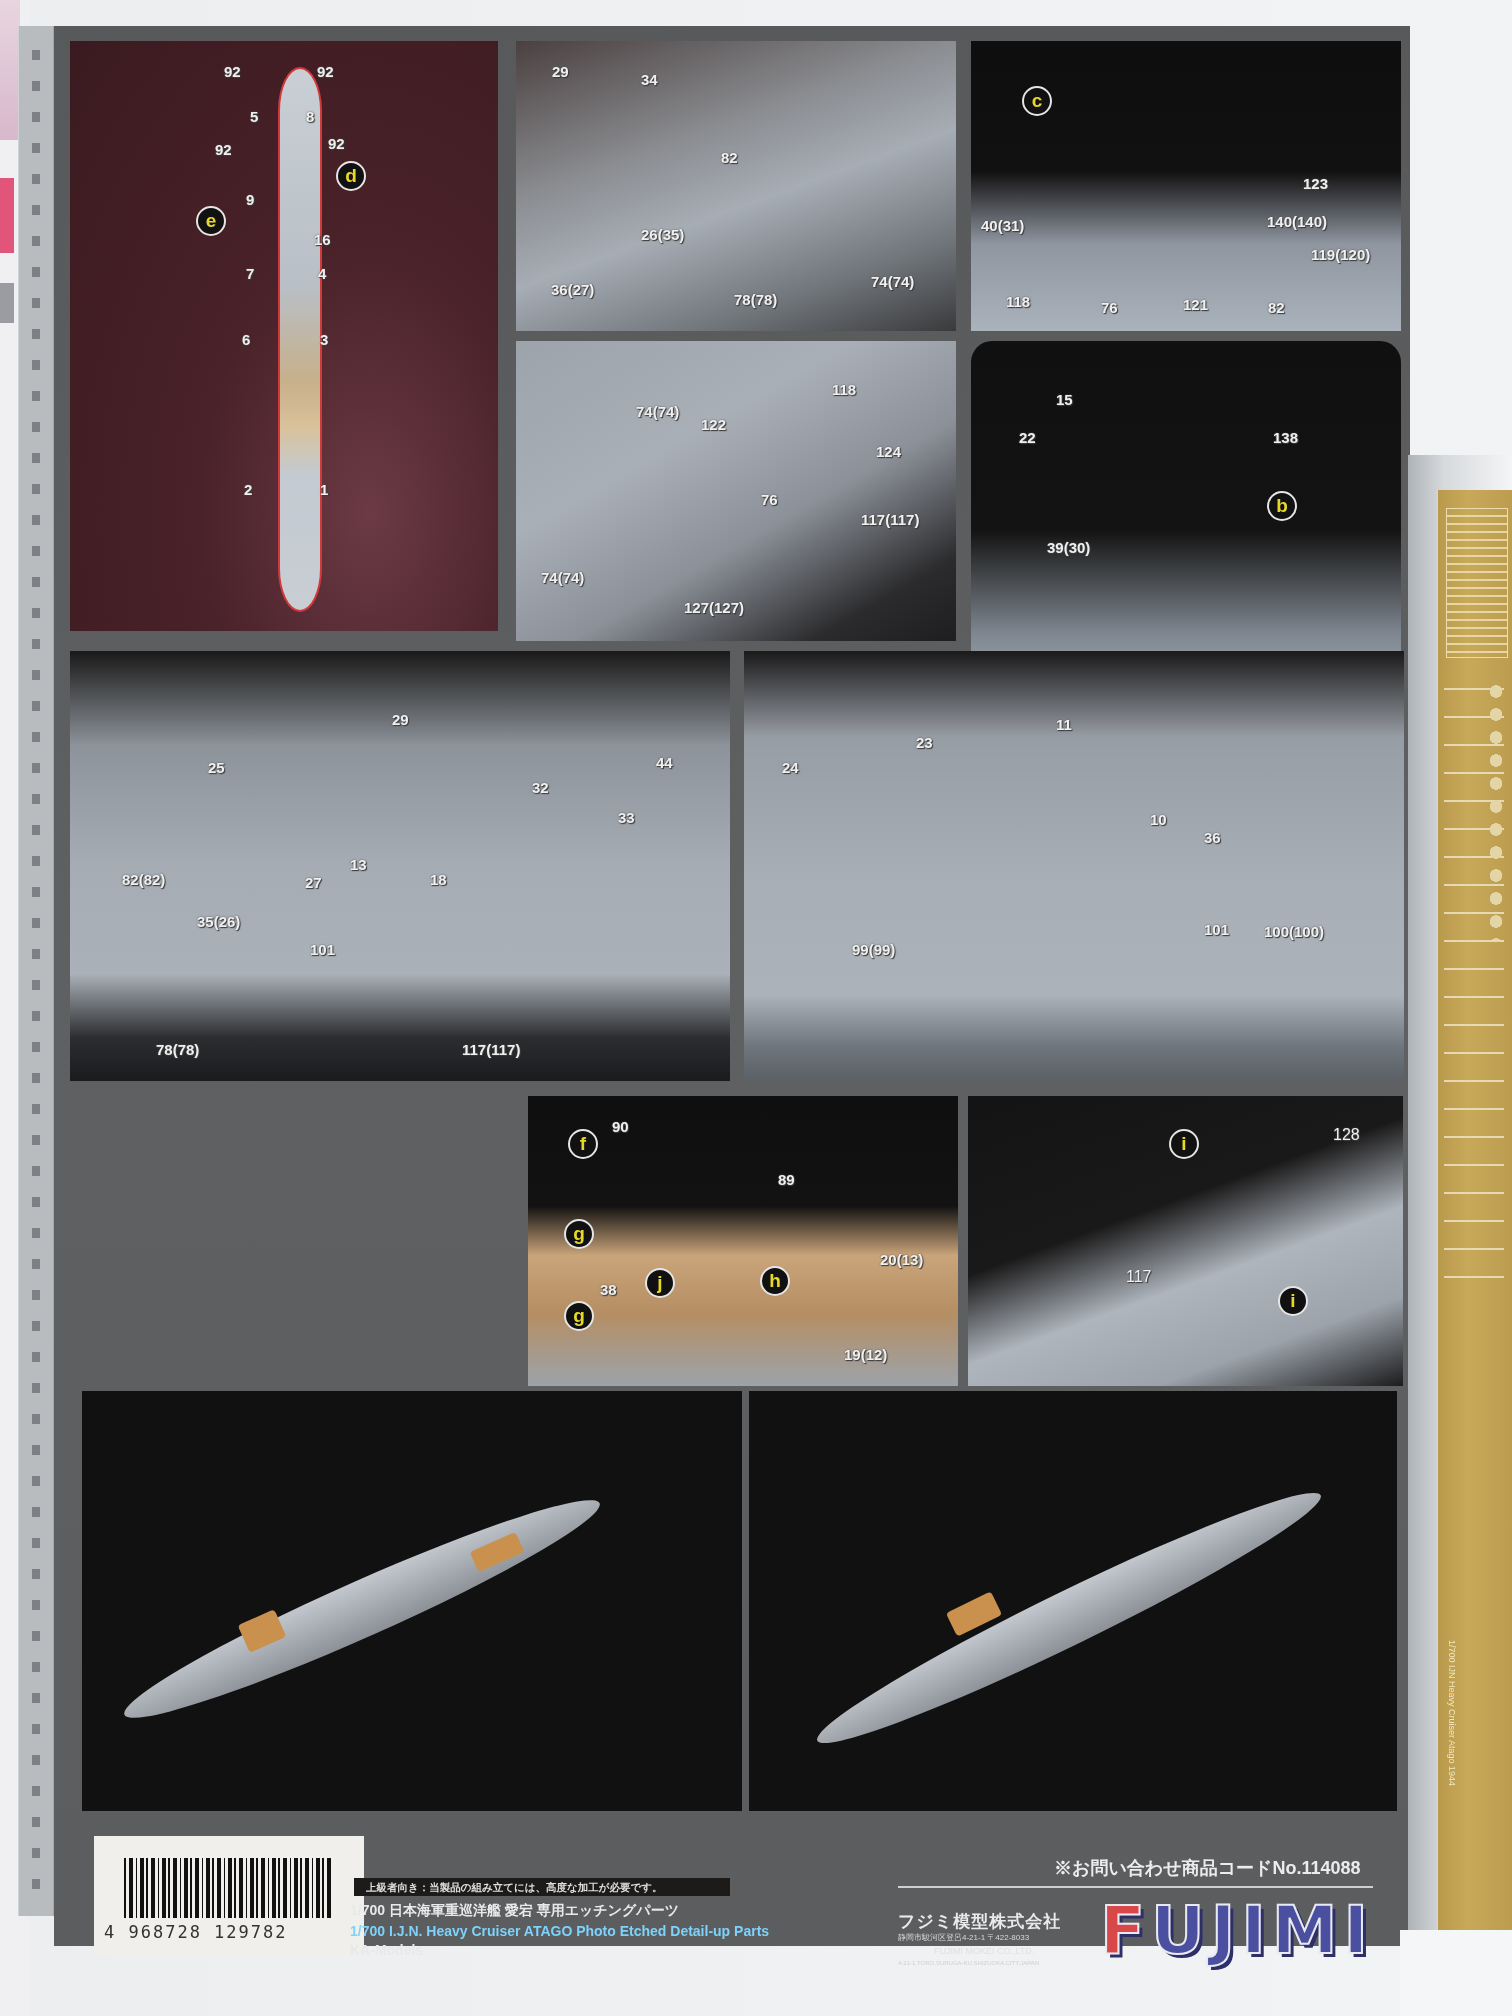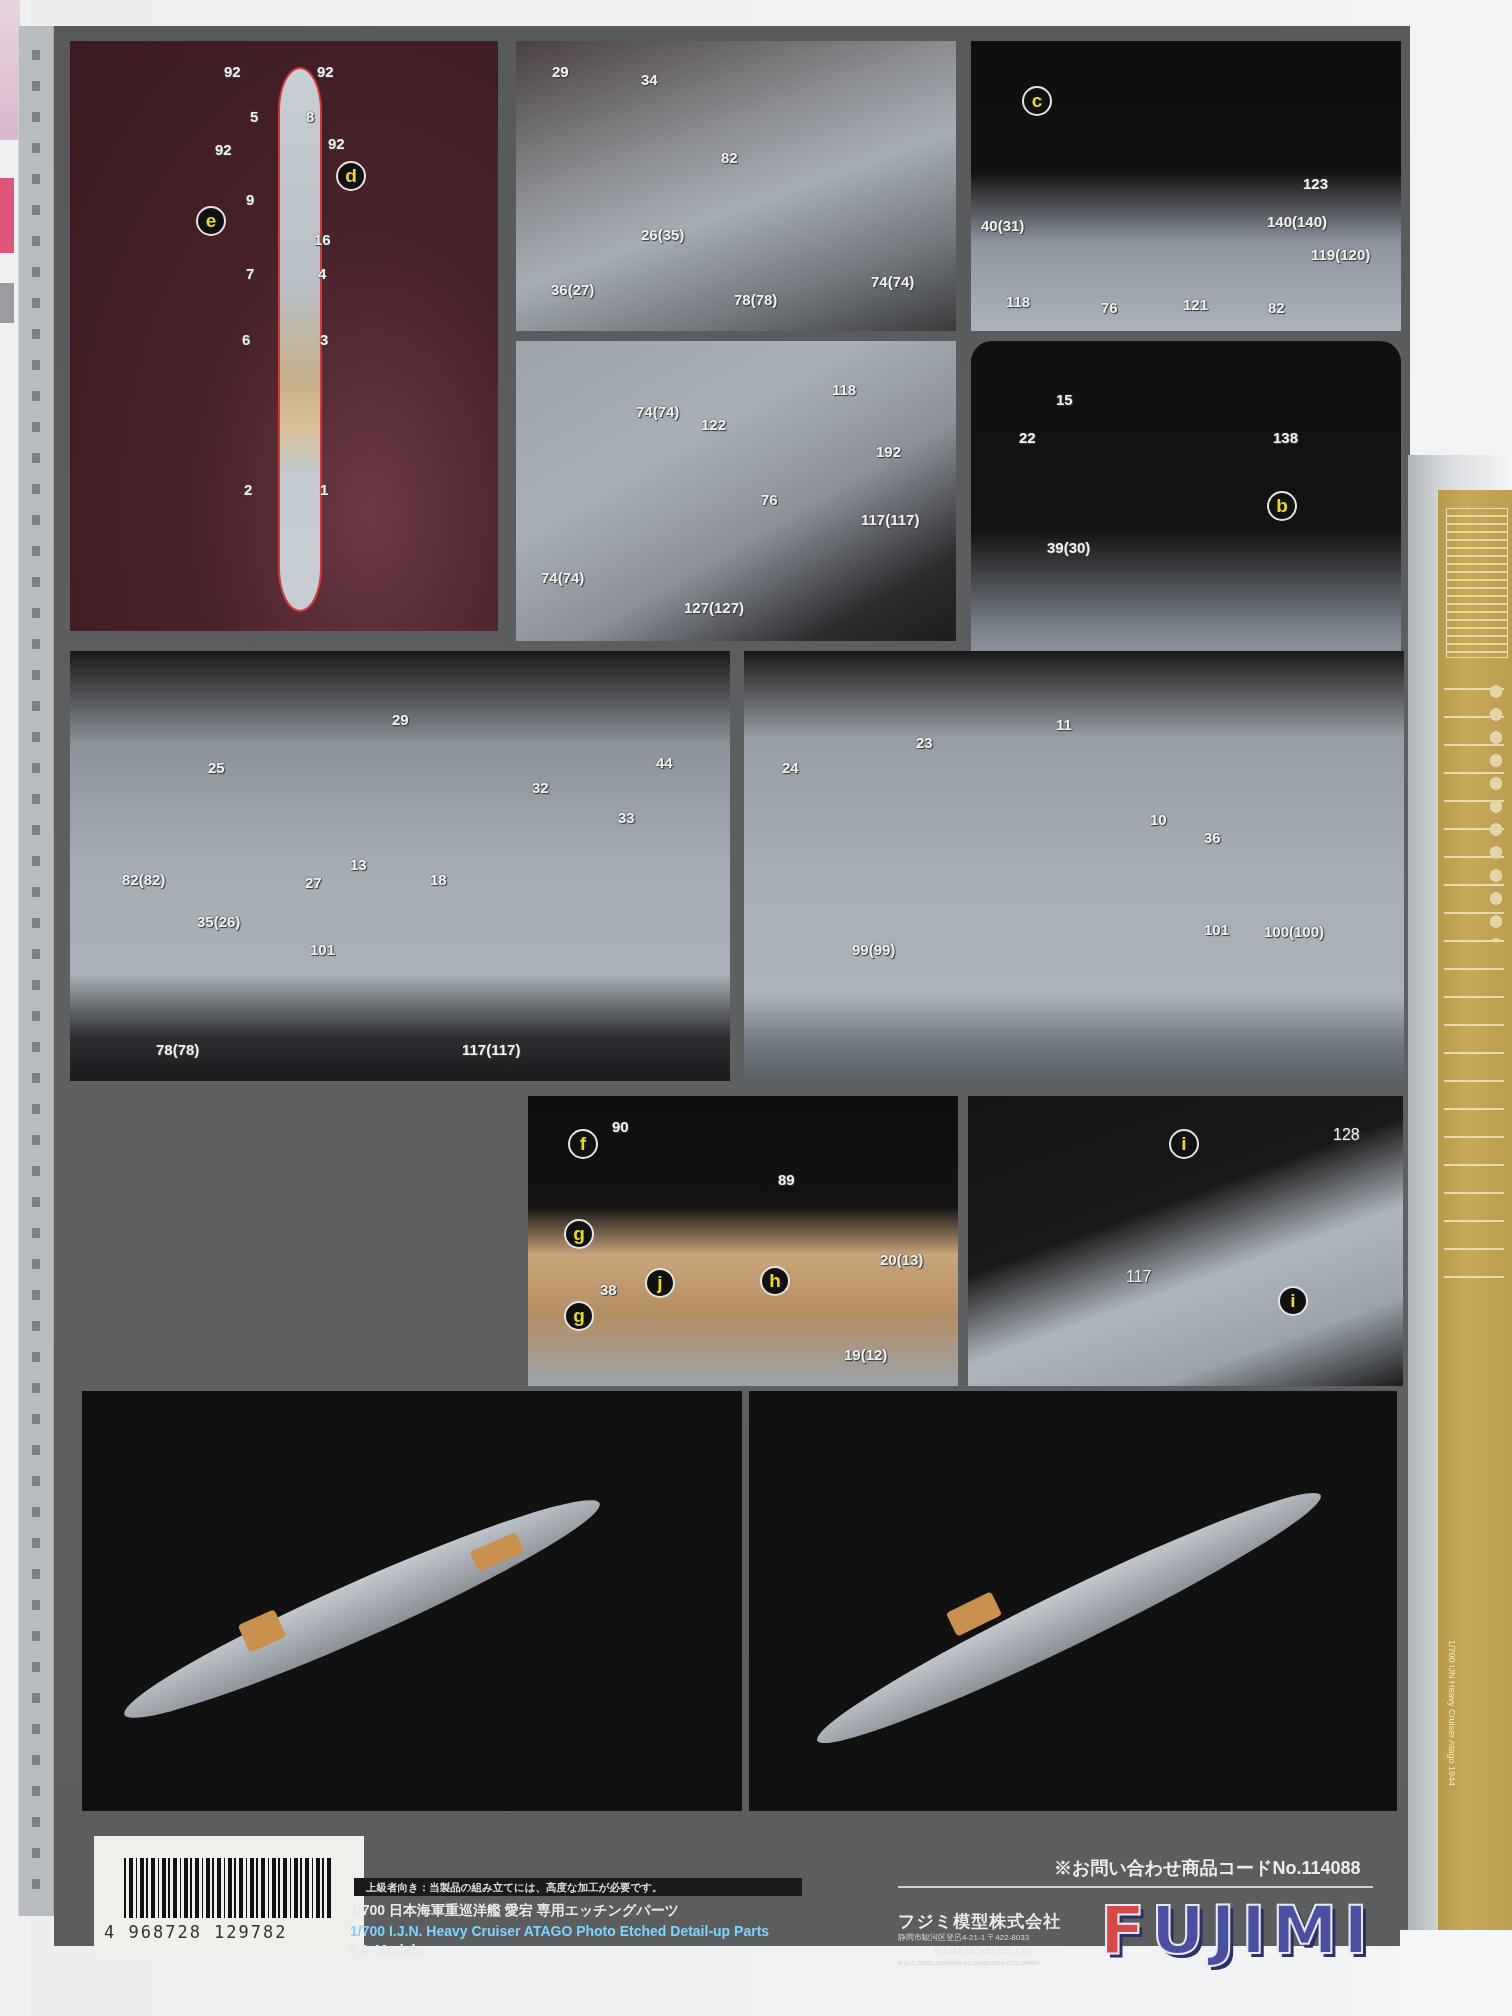--- a/index.html
+++ b/index.html
@@ -45,21 +45,21 @@
 
   
   .ship-shape { position: absolute; background: linear-gradient(180deg,#c3c8ce,#8b9097); border-radius: 50%; transform-origin: center; }
   .ship-deck-gold { position: absolute; background: #c9914d; border-radius: 4px; }
 
   
   .barcode-card { position: absolute; left: 40px; top: 1810px; width: 270px; height: 120px; background: #f0efec; }
   .bars { position: absolute; left: 30px; top: 22px; width: 210px; height: 60px;
     background: repeating-linear-gradient(90deg,#111 0 2px,transparent 2px 5px,#111 5px 9px,transparent 9px 12px,#111 12px 13px,transparent 13px 16px,#111 16px 20px,transparent 20px 22px); }
   .barcode-num { position: absolute; left: 10px; top: 86px; width: 250px; font-family: "DejaVu Sans Mono", monospace; font-size: 17px; color: #333; letter-spacing: 2px; }
-  .warning-bar { position: absolute; left: 300px; top: 1852px; width: 448px; height: 18px; background: #1c1b1a; color: #ddd; font-size: 10.5px; font-weight: bold; line-height: 18px; padding-left: 12px; white-space: nowrap; overflow: hidden; }
+  .warning-bar { position: absolute; left: 300px; top: 1852px; width: 376px; height: 18px; background: #1c1b1a; color: #ddd; font-size: 10.5px; font-weight: bold; line-height: 18px; padding-left: 12px; white-space: nowrap; overflow: hidden; }
   .title-jp { position: absolute; left: 296px; top: 1876px; color: #e9e9e9; font-size: 14px; font-weight: bold; white-space: nowrap; }
   .title-en { position: absolute; left: 296px: top: 1897px; color: #7dd3fc; font-size: 14px; font-weight: bold; white-space: nowrap; }
   .maker { position: absolute; left: 296px; top: 1916px; color: #e9e9e9; font-size: 14px; font-weight: bold; }
   .code { position: absolute; left: 1000px; top: 1830px; color: #ececec; font-size: 18px; font-weight: bold; white-space: nowrap; }
   .code-rule { position: absolute; left: 844px; top: 1860px; width: 475px; height: 2px; background: #cfcfcf; }
   .company-jp { position: absolute; left: 844px; top: 1884px; color: #eaeaea; font-size: 17px; font-weight: bold; letter-spacing: 1px; }
   .company-addr { position: absolute; left: 844px; top: 1906px; color: #d8d8d8; font-size: 8px; }
   .company-en { position: absolute; left: 880px; top: 1920px; color: #e0e0e0; font-size: 9px; }
   .company-en-addr { position: absolute; left: 844px; top: 1934px; color: #cfcfcf; font-size: 6px; }
   .logo { position: absolute; left: 1046px; top: 1870px; height: 70px; display: flex; gap: 4px; }
@@ -131,21 +131,21 @@
       <span class="lbl" style="left:35px;top:252px">118</span>
       <span class="lbl" style="left:130px;top:258px">76</span>
       <span class="lbl" style="left:212px;top:255px">121</span>
       <span class="lbl" style="left:297px;top:258px">82</span>
     </div>
 
     <div class="photo p4">
       <span class="lbl" style="left:120px;top:62px">74(74)</span>
       <span class="lbl" style="left:185px;top:75px">122</span>
       <span class="lbl" style="left:316px;top:40px">118</span>
-      <span class="lbl" style="left:360px;top:102px">192</span>
+      <span class="lbl" style="left:360px;top:102px">124</span>
       <span class="lbl" style="left:245px;top:150px">76</span>
       <span class="lbl" style="left:345px;top:170px">117(117)</span>
       <span class="lbl" style="left:25px;top:228px">74(74)</span>
       <span class="lbl" style="left:168px;top:258px">127(127)</span>
     </div>
 
     <div class="photo p5">
       <span class="lbl" style="left:85px;top:50px">15</span>
       <span class="lbl" style="left:48px;top:88px">22</span>
       <span class="lbl" style="left:302px;top:88px">138</span>

